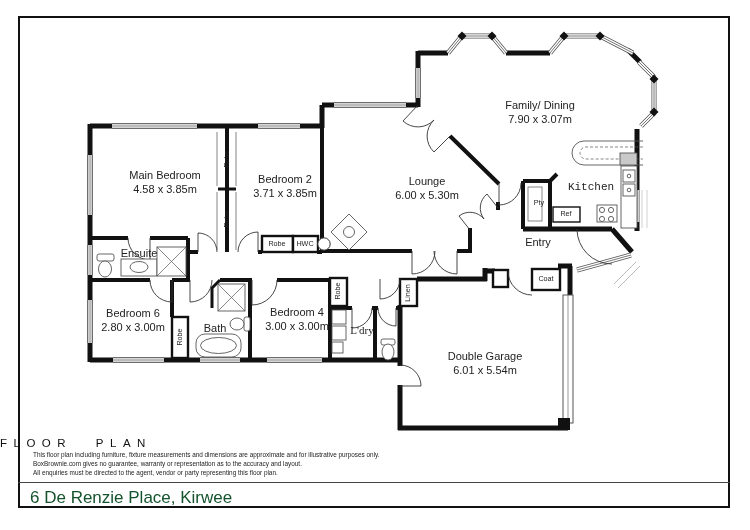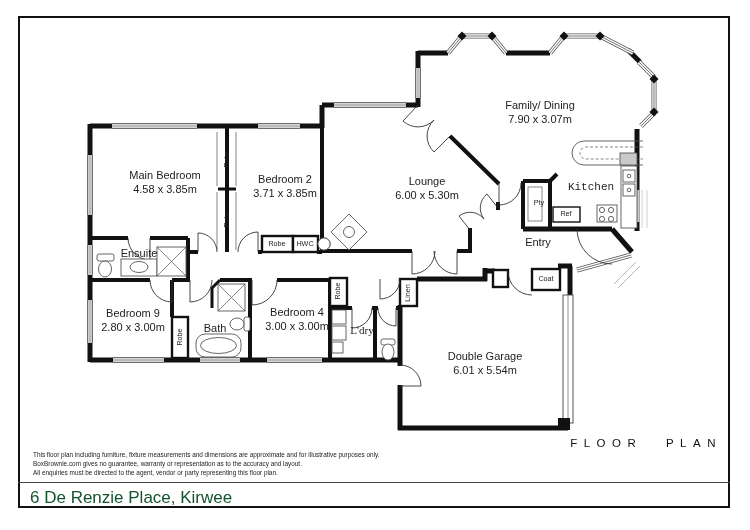--- a/index.html
+++ b/index.html
@@ -2,21 +2,21 @@
 <html><head>
 <meta charset="utf-8">
 <style>
   html,body{margin:0;padding:0;background:#fff;}
   body{width:750px;height:530px;position:relative;font-family:"Liberation Sans",sans-serif;color:#222;overflow:hidden;}
   .page-border{position:absolute;left:18px;top:16px;width:712px;height:492px;border:2px solid #111;box-sizing:border-box;background:#fff;}
   .plan-svg{position:absolute;left:0;top:0;}
   #room-labels .room-label{position:absolute;transform:translate(-50%,-50%);text-align:center;font-size:11px;line-height:1.3;color:#222;white-space:nowrap;}
   #room-labels .room-label.small{font-size:7.2px;}
   #room-labels .room-label.rot{transform:translate(-50%,-50%) rotate(-90deg);}
-  .floor-plan-title{position:absolute;left:0;top:437px;width:722px;text-align:right;font-size:11.5px;letter-spacing:6.5px;word-spacing:14px;color:#111;}
+  .floor-plan-title{position:absolute;left:0;top:437px;width:722px;text-align:left;font-size:11.5px;letter-spacing:6.5px;word-spacing:14px;color:#111;}
   .disclaimer{position:absolute;left:33px;top:450px;font-size:6.4px;line-height:9.2px;color:#222;}
   .footer-divider{position:absolute;left:18px;top:482px;width:712px;height:1px;background:#444;}
   .address-bar{position:absolute;left:30px;top:488px;font-size:17px;color:#14532d;}
 </style>
 </head>
 <body>
 
 <div class="page-border"></div>
 
 <svg class="plan-svg" width="750" height="530" viewBox="0 0 750 530">
@@ -189,21 +189,21 @@
     <div class="room-label" style="left: 538px; top: 242px;">
       <div>Entry</div>
     </div>
     <div class="room-label small" style="left: 546px; top: 279px;">
       <div>Coat</div>
     </div>
     <div class="room-label" style="left: 139px; top: 253px;">
       <div>Ensuite</div>
     </div>
     <div class="room-label" style="left: 133px; top: 320px;">
-      <div>Bedroom 9</div>
+      <div>Bedroom 6</div>
       <div>2.80 x 3.00m</div>
     </div>
     <div class="room-label" style="left: 215px; top: 328px;">
       <div>Bath</div>
     </div>
     <div class="room-label" style="left: 297px; top: 319px;">
       <div>Bedroom 4</div>
       <div>3.00 x 3.00m</div>
     </div>
     <div class="room-label" style="left: 362px; top: 330px; font-family: Liberation Serif, serif;">

